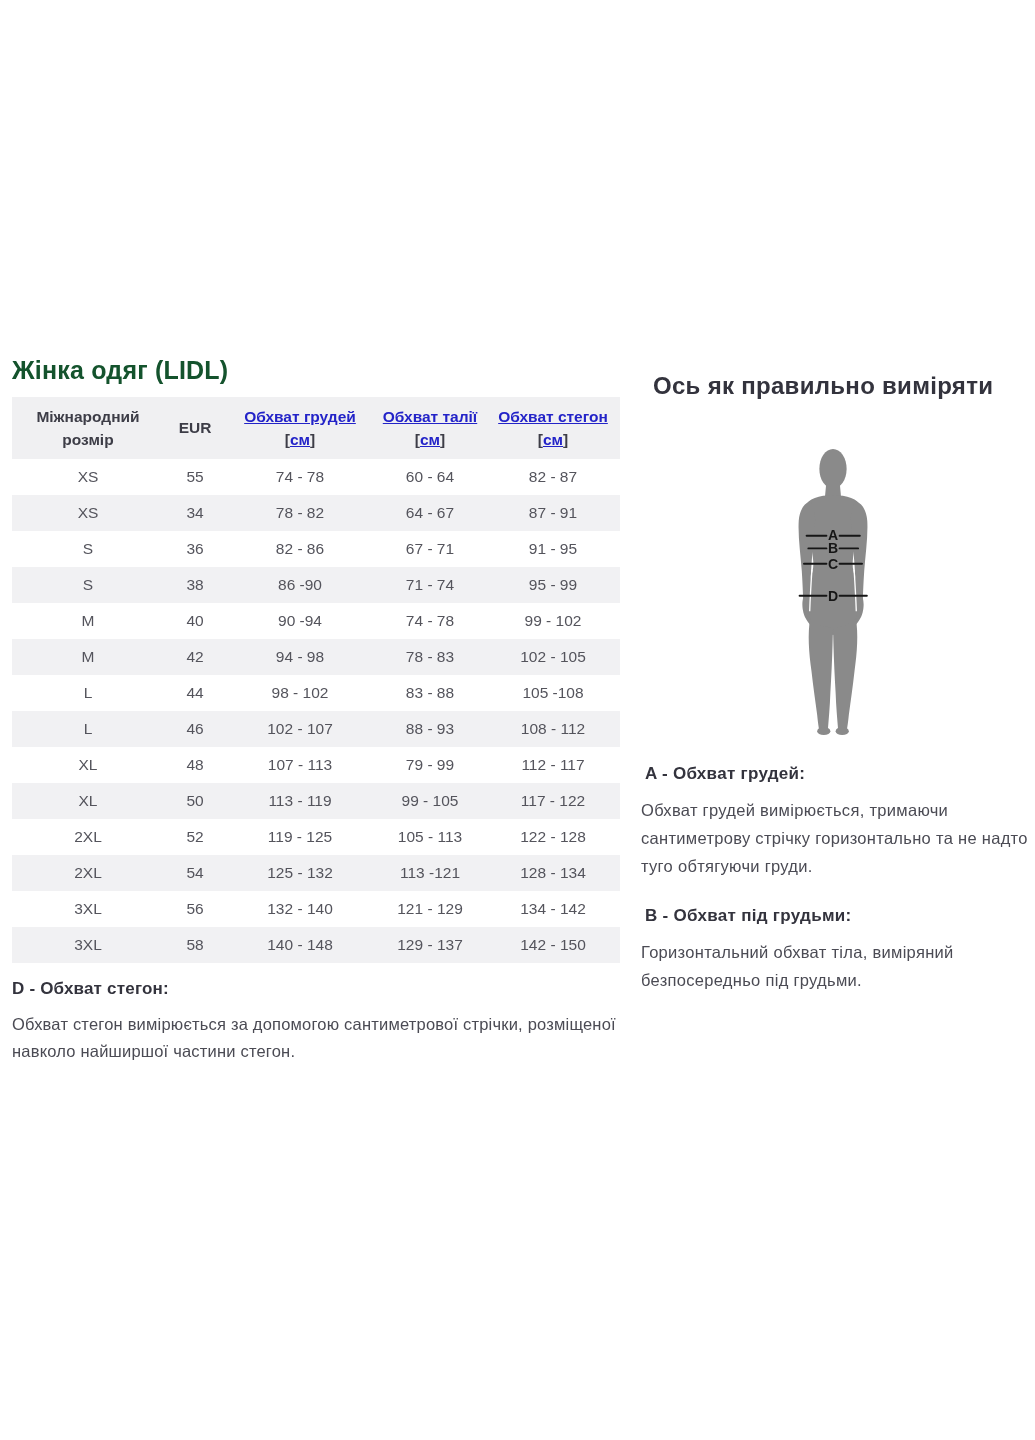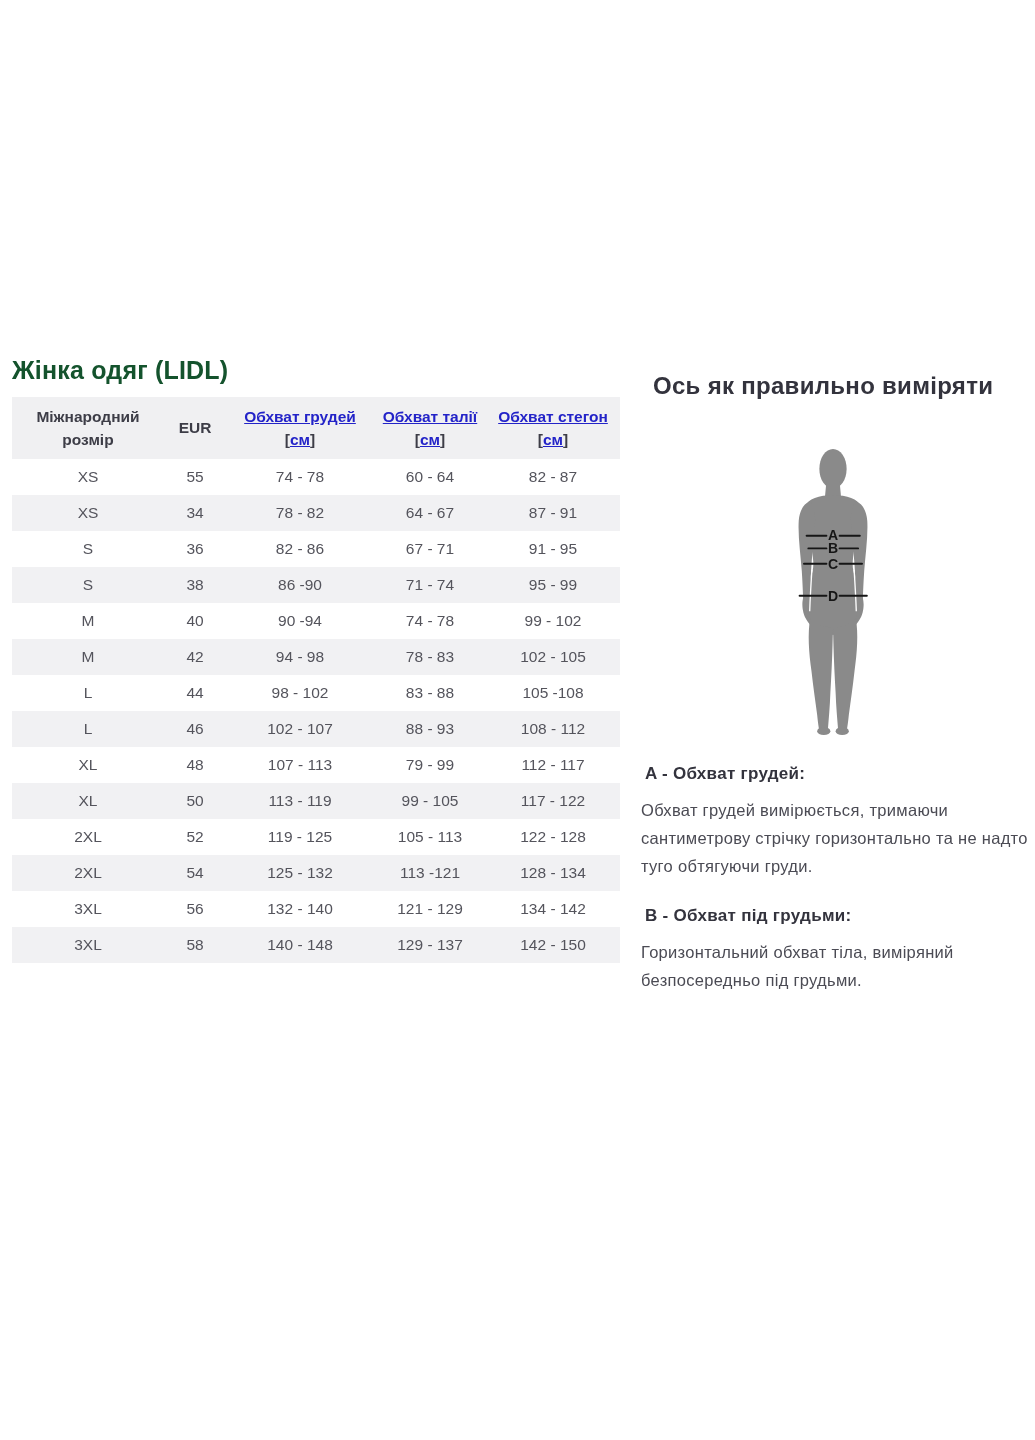--- a/index.html
+++ b/index.html
@@ -191,20 +191,24 @@
           <tr>
             <td>3XL</td>
             <td>58</td>
             <td>140 - 148</td>
             <td>129 - 137</td>
             <td>142 - 150</td>
           </tr>
         </tbody>
     </table>
 
+    <div class="note">
+      <p class="note-heading">D - Обхват стегон:</p>
+      <p class="note-text">Обхват стегон вимірюється за допомогою сантиметрової стрічки, розміщеної навколо найширшої частини стегон.</p>
+    </div>
   </div>
 
   <div class="col-right">
     <h2 class="guide-title">Ось як правильно виміряти</h2>
 
     <div class="figure-wrap">
       <svg viewBox="0 0 200 660" xmlns="http://www.w3.org/2000/svg" font-family="Liberation Sans, sans-serif">
         <g fill="#8a8a8a">
           <ellipse cx="100" cy="52" rx="31" ry="45"></ellipse>
           <path d="M85,80 L115,80 L119,124 L81,124 Z"></path>

